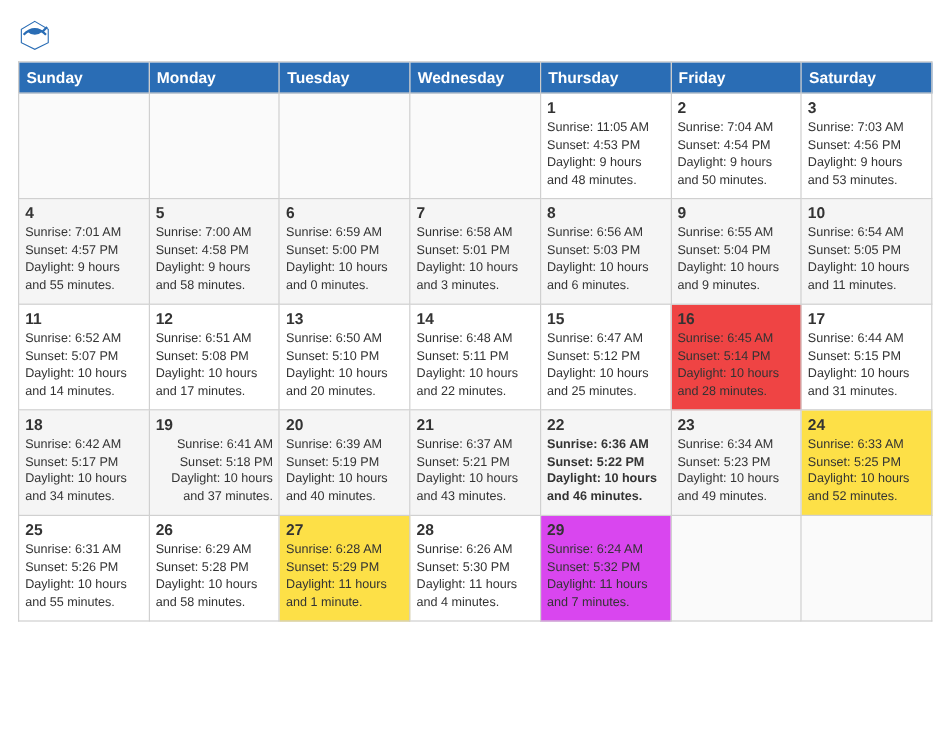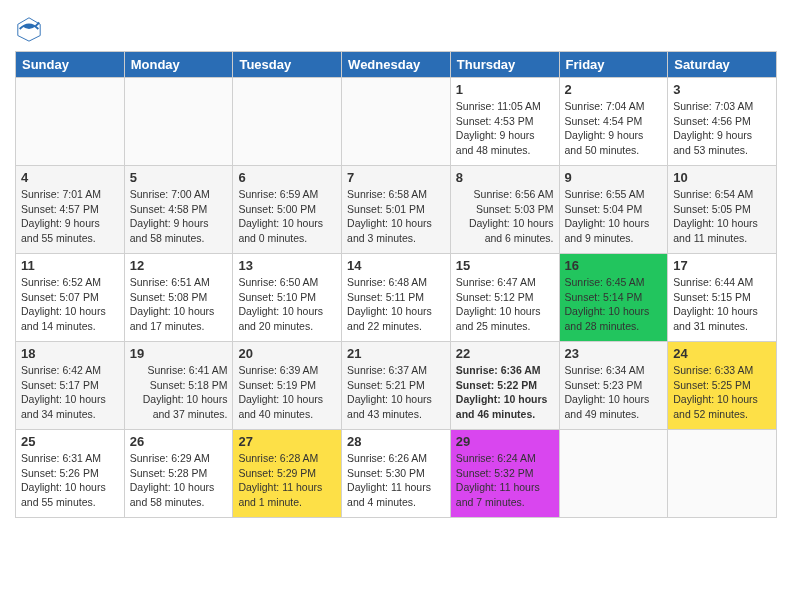--- a/index.html
+++ b/index.html
@@ -180,21 +180,21 @@
         </td>
         <td style="background-color: rgb(245, 245, 245);">
           <div class="day-num">7</div>
           <div class="day-info" style="white-space: pre-line;">Sunrise: 6:58 AM
 Sunset: 5:01 PM
 Daylight: 10 hours
 and 3 minutes.</div>
         </td>
         <td style="background-color: rgb(245, 245, 245);">
           <div class="day-num">8</div>
-          <div class="day-info" style="white-space: pre-line; text-align: right;">Sunrise: 6:56 AM
+          <div class="day-info" style="white-space: pre-line;">Sunrise: 6:56 AM
 Sunset: 5:03 PM
 Daylight: 10 hours
 and 6 minutes.</div>
         </td>
         <td style="background-color: rgb(245, 245, 245);">
           <div class="day-num">9</div>
           <div class="day-info" style="white-space: pre-line;">Sunrise: 6:55 AM
 Sunset: 5:04 PM
 Daylight: 10 hours
 and 9 minutes.</div>
@@ -236,21 +236,21 @@
 Daylight: 10 hours
 and 22 minutes.</div>
         </td>
         <td style="background-color: rgb(255, 255, 255);">
           <div class="day-num">15</div>
           <div class="day-info" style="white-space: pre-line;">Sunrise: 6:47 AM
 Sunset: 5:12 PM
 Daylight: 10 hours
 and 25 minutes.</div>
         </td>
-        <td style="background-color: #22c55e;">
+        <td style="background-color: #ef4444;">
           <div class="day-num">16</div>
           <div class="day-info" style="white-space: pre-line;">Sunrise: 6:45 AM
 Sunset: 5:14 PM
 Daylight: 10 hours
 and 28 minutes.</div>
         </td>
         <td style="background-color: rgb(255, 255, 255);">
           <div class="day-num">17</div>
           <div class="day-info" style="white-space: pre-line;">Sunrise: 6:44 AM
 Sunset: 5:15 PM

